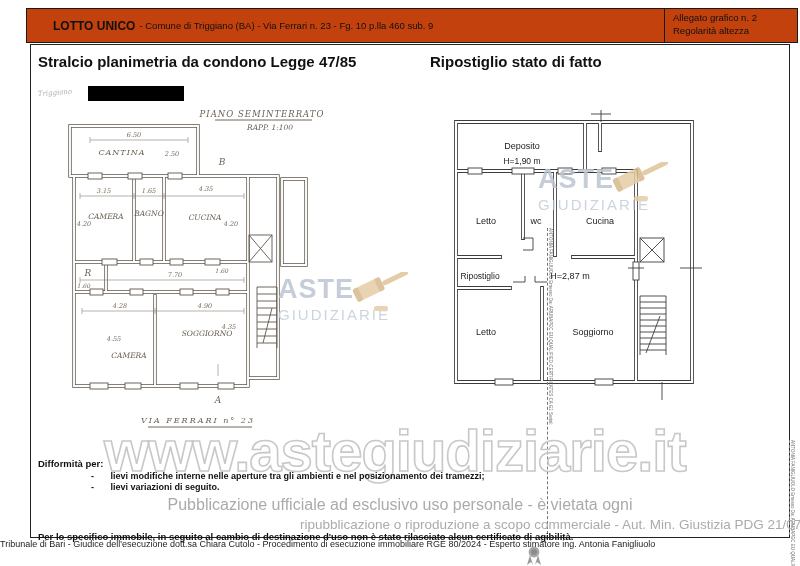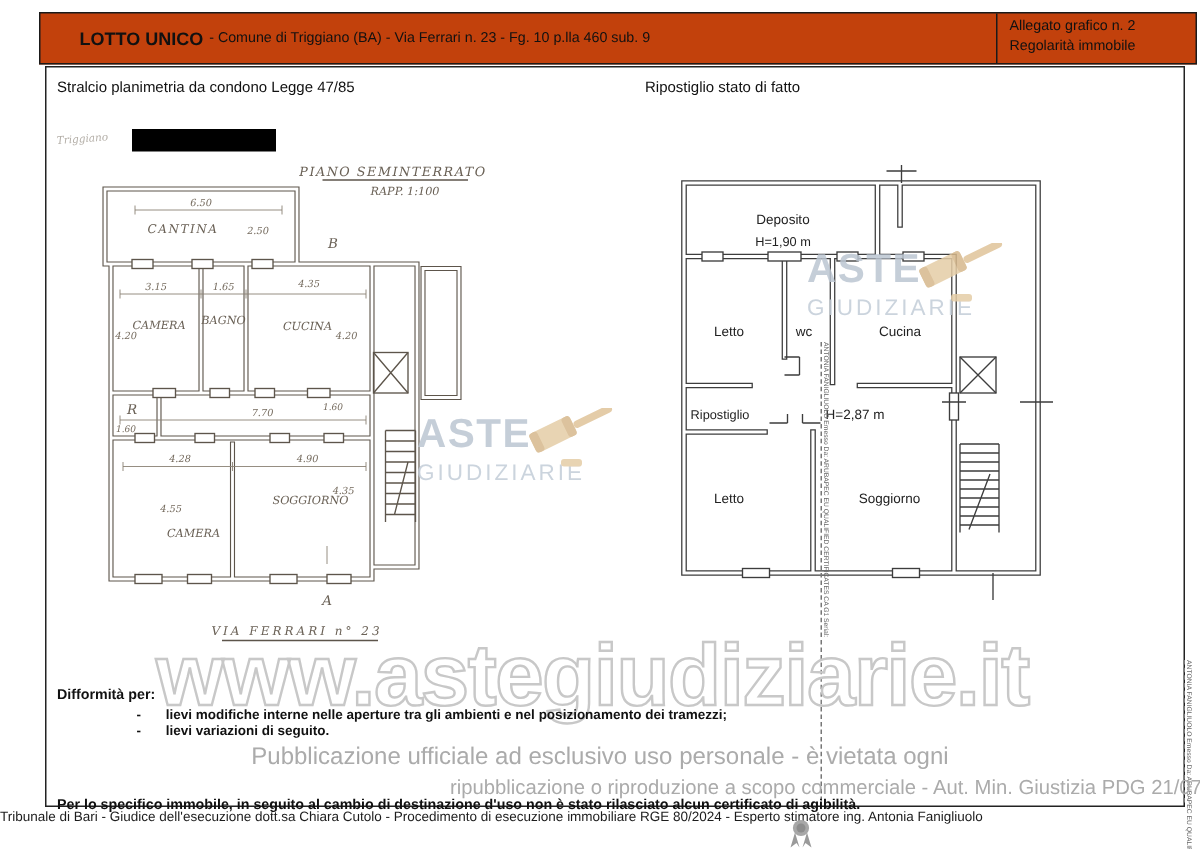--- a/index.html
+++ b/index.html
@@ -9,21 +9,21 @@
   
   .header-box{position:absolute;left:26px;top:8px;width:758px;height:33px;border:1.6px solid #1a1a1a;display:flex;background:#c2410c;padding-left:12px;}
   .header-left{flex:1;display:flex;align-items:center;padding-left:14px;white-space:nowrap;}
   .lot-title{font-weight:bold;font-size:12px;color:#111;}
   .lot-sub{font-size:9.5px;color:#111;margin-left:4px;}
   .header-right{width:124px;border-left:1.4px solid #1a1a1a;padding:3px 0 0 8px;font-size:9.5px;line-height:1.35;color:#111;}
 
   
   .main-box{position:absolute;left:30px;top:44px;width:758px;height:492px;border:1.2px solid #222;background:#fff;}
 
-  .section-title{position:absolute;font-size:10px;font-weight:normal;color:#111;white-space:nowrap;}
+  .section-title{position:absolute;font-size:15px;font-weight:bold;color:#111;white-space:nowrap;}
   .st-left{left:38px;top:53px;}
   .st-right{left:430px;top:53px;}
 
   
   .plan-svg{position:absolute;}
   .w1{stroke:#5d554b;stroke-width:3.4;fill:none;stroke-linecap:square;}
   .w2{stroke:#ffffff;stroke-width:1.9;fill:none;stroke-linecap:square;}
   .c1{stroke:#3d3d3d;stroke-width:3.8;fill:none;stroke-linecap:square;}
   .c2{stroke:#ffffff;stroke-width:2.1;fill:none;stroke-linecap:square;}
   .thin{stroke:#5d554b;stroke-width:0.9;fill:none;}
@@ -66,21 +66,21 @@
 
 <div class="page">
 
   <div class="header-box">
     <div class="header-left">
       <span class="lot-title">LOTTO UNICO</span>
       <span class="lot-sub">- Comune di Triggiano (BA) - Via Ferrari n. 23 - Fg. 10 p.lla 460 sub. 9</span>
     </div>
     <div class="header-right">
       <div>Allegato grafico n. 2</div>
-      <div>Regolarità immobile</div>
+      <div>Regolarità altezza</div>
     </div>
   </div>
 
   <div class="main-box"></div>
 
   <div class="section-title st-left">Stralcio planimetria da condono Legge 47/85</div>
   <div class="section-title st-right">Ripostiglio stato di fatto</div>
 
   <svg class="plan-svg" style="left:30px;top:80px;" width="345" height="355" viewBox="0 0 345 355">
     <rect class="redaction" x="58" y="6" width="96" height="15"></rect>

